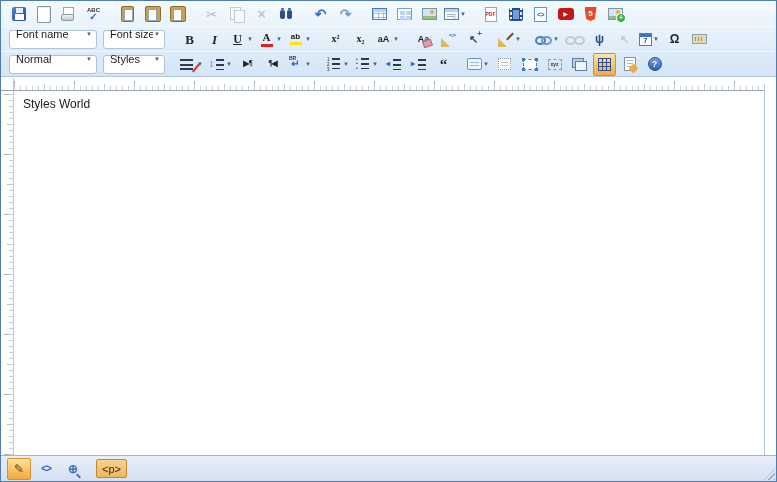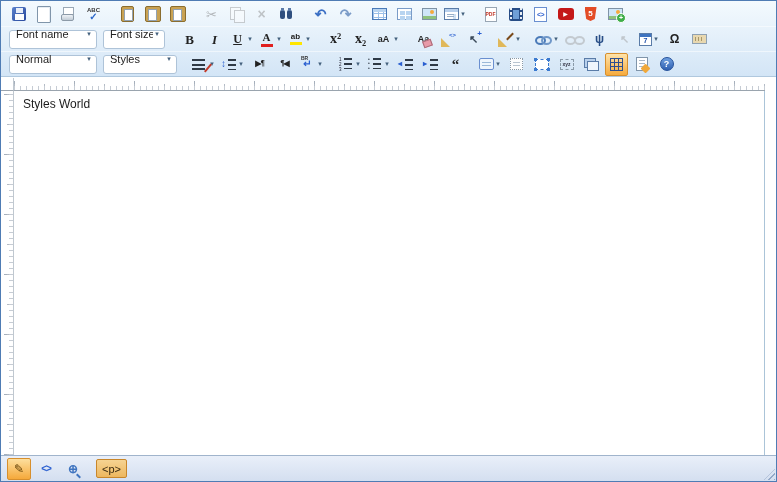--- a/index.html
+++ b/index.html
@@ -61,21 +61,21 @@
   .ic-addimage::before{content:"";position:absolute;top:1px;right:2px;width:4px;height:4px;border-radius:50%;background:#f5a93b;}
   .ic-addimage::after{content:"+";position:absolute;right:-4px;bottom:-4px;width:8px;height:8px;line-height:8px;border-radius:50%;background:#3fae49;border:1px solid #fff;color:#fff;font-size:7px;font-weight:bold;text-align:center;}
   
   .ic-bold{font-family:"Liberation Serif",serif;font-weight:bold;font-size:13px;}
   .ic-italic{font-family:"Liberation Serif",serif;font-style:italic;font-weight:bold;font-size:13px;}
   .ic-underline{font-family:"Liberation Serif",serif;font-weight:bold;font-size:12px;text-decoration:underline;}
   .ic-forecolor{font-family:"Liberation Serif",serif;font-weight:bold;font-size:11px;flex-direction:column;}
   .ic-forecolor::after{content:"";width:12px;height:3px;background:#e02020;margin-top:1px;}
   .ic-highlight{font-size:8px;font-weight:bold;flex-direction:column;}
   .ic-highlight::after{content:"";width:12px;height:3px;background:#ffe600;margin-top:1px;}
-  .ic-sup,.ic-sub{font-family:"Liberation Serif",serif;font-weight:bold;font-size:14px;text-align:right;}
+  .ic-sup,.ic-sub{font-family:"Liberation Serif",serif;font-weight:bold;font-size:10px;text-align:right;}
   .ic-case{font-weight:bold;font-size:9px;}
   .ic-removeformat{font-weight:bold;font-size:9px;}
   .ic-removeformat::after{content:"";position:absolute;right:0;bottom:1px;width:7px;height:5px;background:#e89aa8;border:1px solid #a86a78;transform:rotate(-20deg);}
   .ic-clean{align-items:flex-start;justify-content:flex-end;font-size:6px;font-weight:bold;color:#2a5fd0;padding:1px 1px 0 0;box-sizing:border-box;}
   .ic-clean::before{content:"";position:absolute;left:1px;bottom:1px;width:0;height:0;border-left:9px solid #e0b85a;border-top:9px solid transparent;}
   .ic-selectall{font-size:11px;font-weight:bold;color:#3a4a5a;}
   .ic-selectall::after{content:"+";position:absolute;right:0;top:-1px;color:#2a5fd0;font-size:8px;font-weight:bold;}
   .ic-painter::before{content:"";position:absolute;left:1px;bottom:1px;width:0;height:0;border-left:9px solid #e0b85a;border-top:9px solid transparent;}
   .ic-painter::after{content:"";position:absolute;right:3px;top:1px;width:2px;height:9px;background:#7a4a1a;transform:rotate(45deg);}
   .ic-link::before{content:"";position:absolute;left:0;top:5px;width:7px;height:5px;border:2px solid #4a7ab8;border-radius:50%;}
@@ -304,21 +304,21 @@
         </span>
         <span class="tbtn" data-name="virtual-keyboard-button">
           <span class="ic ic-keyboard" data-name="virtual-keyboard-icon"></span>
         </span>
       </div>
       <div class="tb-row" data-name="toolbar-row-3">
         <span class="combo" data-name="paragraph-format-combo" style="width: 88px;">
           <span class="combo-label" data-name="paragraph-format-value">Normal</span>
           <span class="dd-arrow" data-name="dropdown-arrow-icon"></span>
         </span>
-        <span class="combo" data-name="styles-combo" style="width: 74px;">
+        <span class="combo" data-name="styles-combo" style="width: 62px;">
           <span class="combo-label" data-name="styles-value">Styles</span>
           <span class="dd-arrow" data-name="dropdown-arrow-icon"></span>
         </span>
         <span class="tb-gap" data-name="toolbar-group-gap"></span>
         <span class="tbtn" data-name="alignment-button">
           <span class="ic ic-align" data-name="alignment-icon"></span>
           <span class="dd-arrow" data-name="dropdown-arrow-icon"></span>
         </span>
         <span class="tbtn" data-name="line-height-button">
           <span class="ic ic-lineheight" data-name="line-height-icon">↕</span>

